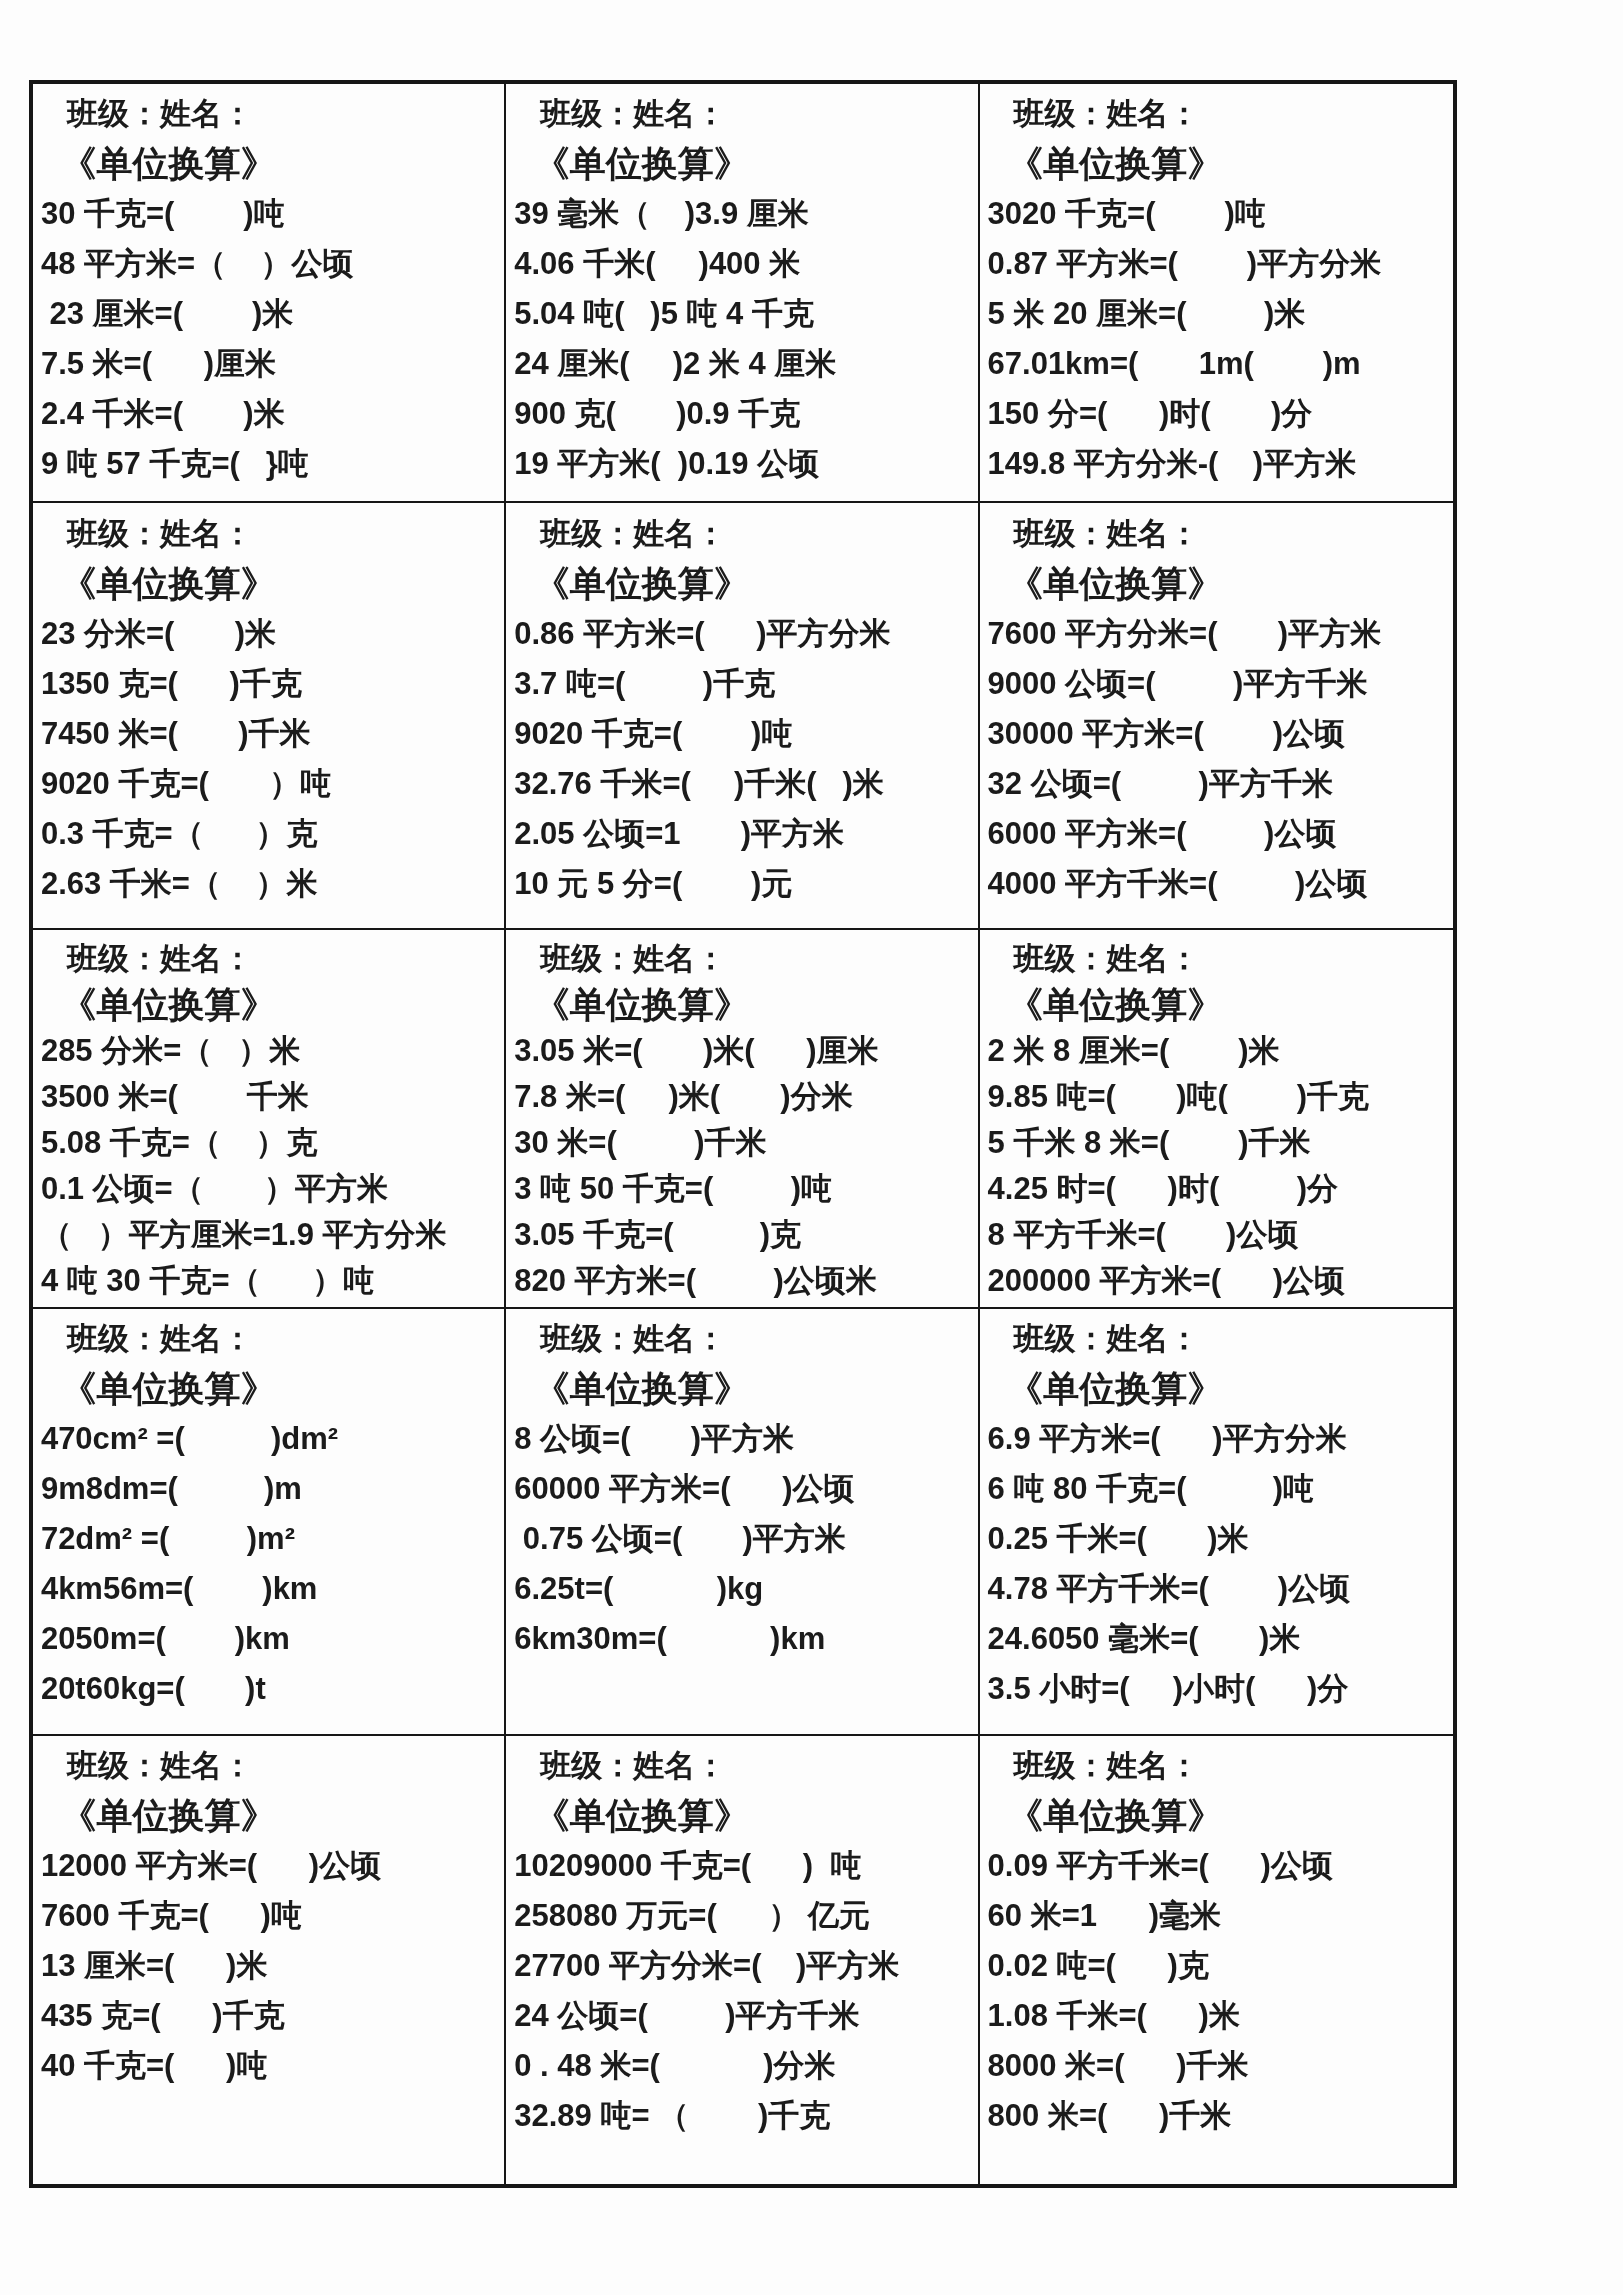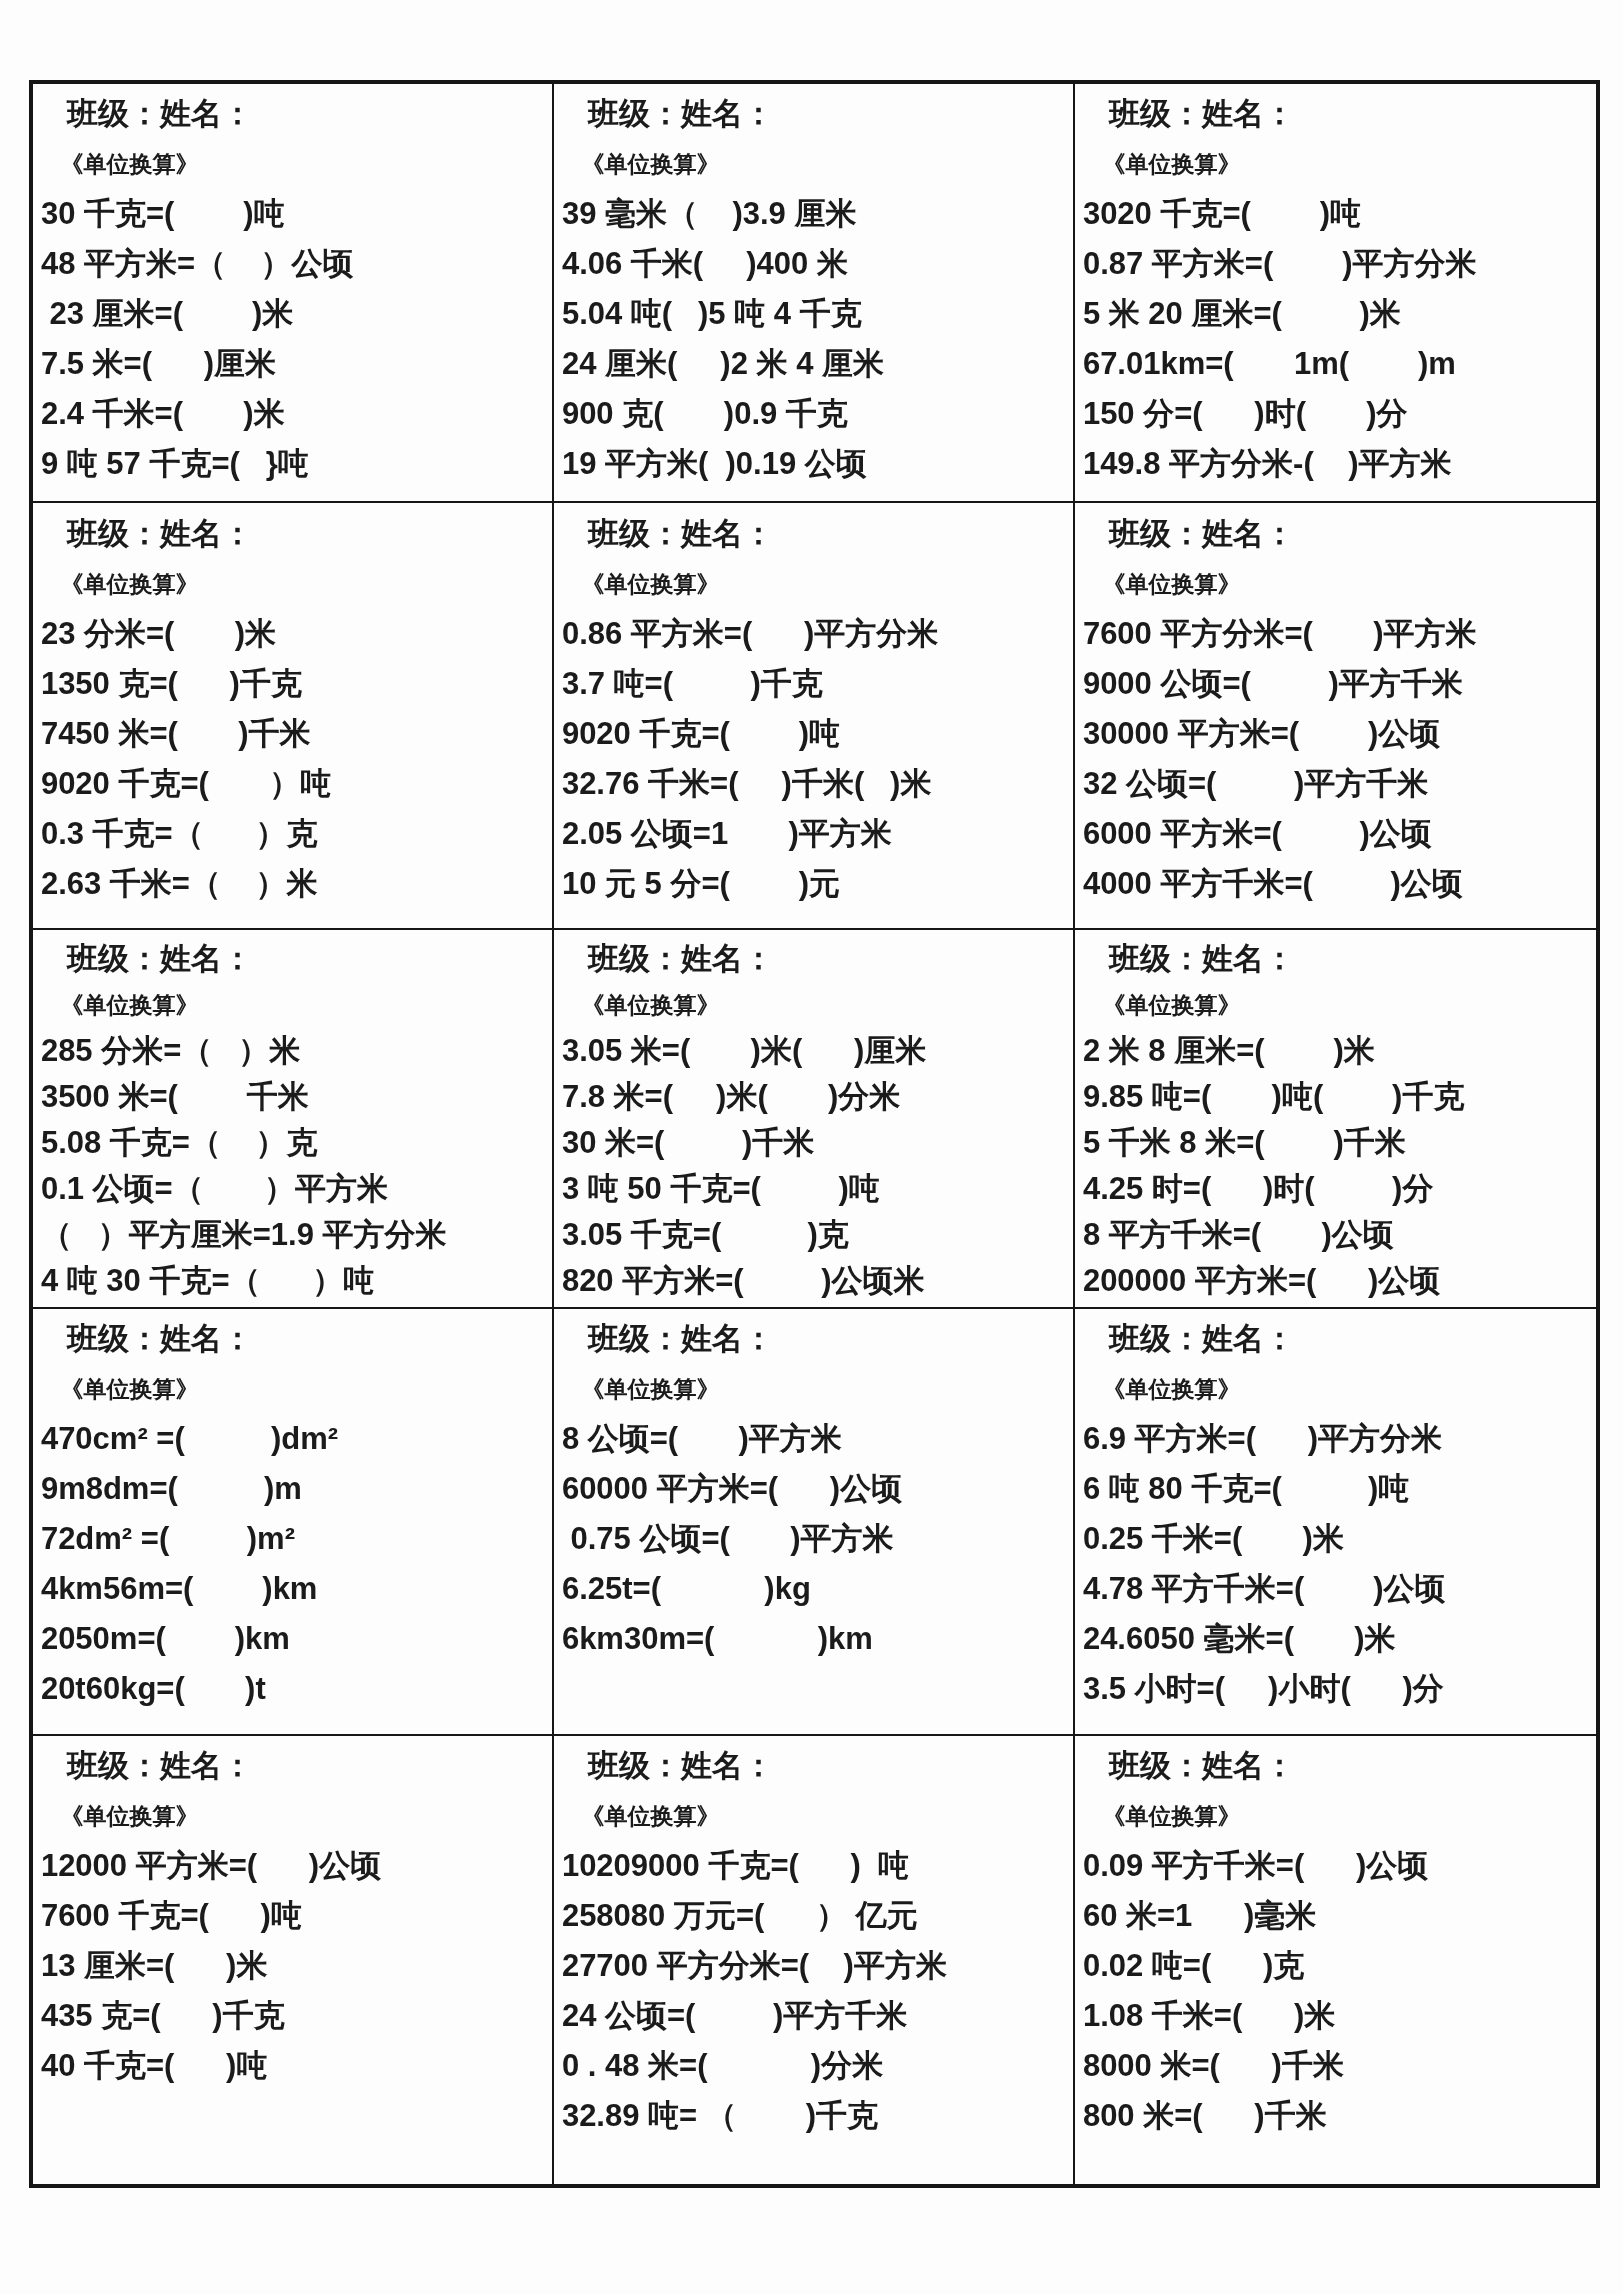--- a/index.html
+++ b/index.html
@@ -5,21 +5,21 @@
   html,body { margin:0; padding:0; background:#ffffff; }
   .page {
     position:relative;
     width:1623px; height:2295px;
     background:#fdfdfd;
     font-family:"Liberation Sans", sans-serif;
     color:#1b1b1b;
   }
   .sheet {
     position:absolute; left:29px; top:80px;
-    width:1571px; height:2108px;
+    width:1428px; height:2108px;
     box-sizing:border-box;
     border:4.6px solid #161616;
     display:grid;
     grid-template-columns:1fr 1fr 1fr;
     grid-template-rows:19.97% 20.34% 18.01% 20.34% 21.34%;
     background:#fdfdfd;
   }
   .cell {
     box-sizing:border-box;
     border-right:2.6px solid #161616;
@@ -31,21 +31,21 @@
   .cell.last-row { border-bottom:none; }
   .hdr {
     display:flex;
     padding-left:26px;
     font-size:31px; font-weight:700; line-height:50px;
     white-space:pre;
   }
   .hdr .name { }
   .title {
     padding-left:19.6px;
-    font-size:23px; font-weight:800; line-height:50px;
+    font-size:36px; font-weight:800; line-height:50px;
     white-space:pre;
   }
   .line {
     font-size:31px; font-weight:700; line-height:50px;
     white-space:pre;
   }
   
   .cell.tight .hdr, .cell.tight .title, .cell.tight .line { line-height:46px; }
 </style>
 </head>

